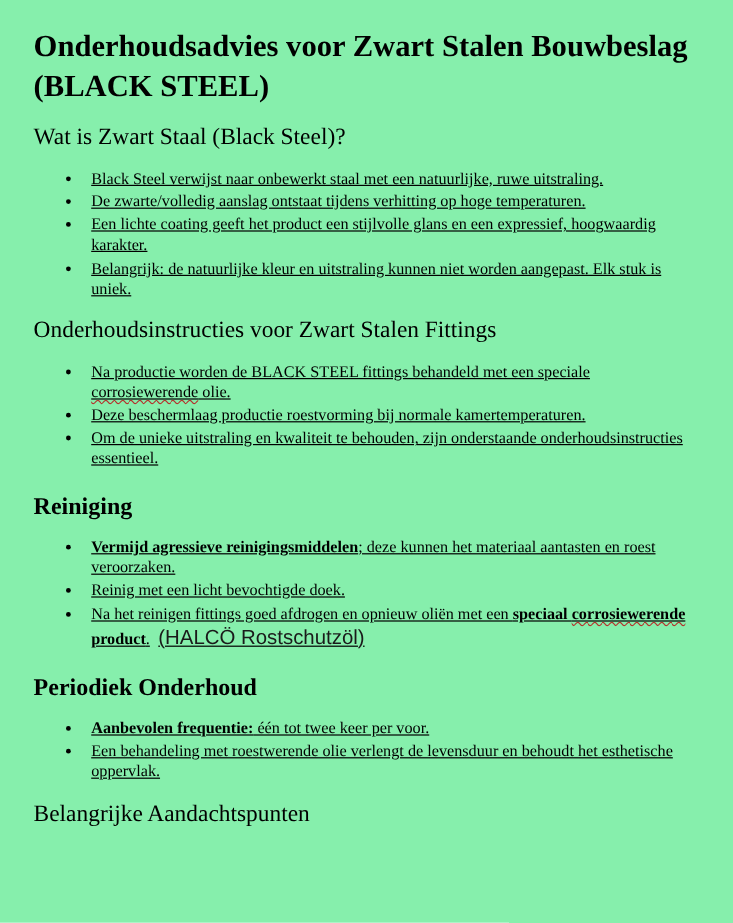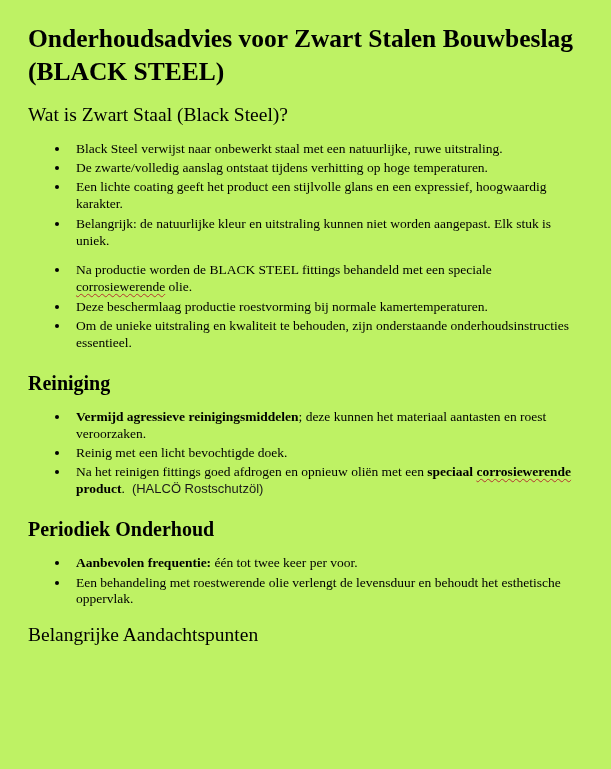--- a/index.html
+++ b/index.html
@@ -12,21 +12,21 @@
     height: 769px;
     overflow: hidden;
     font-family: "Liberation Serif", serif;
     color: #000000;
   }
   .page {
     box-sizing: border-box;
     width: 611px;
     height: 769px;
     padding: 22px 28px 10px 28px;
-    background: #bef264;
+    background: #86efac;
   }
   h1 {
     font-family: "Liberation Serif", serif;
     font-size: 25.5px;
     line-height: 1.3;
     font-weight: bold;
     margin: 0 0 0 0;
   }
   h2 {
     font-family: "Liberation Serif", serif;
@@ -39,60 +39,62 @@
     font-family: "Liberation Serif", serif;
     font-size: 20px;
     line-height: 1.25;
     font-weight: bold;
     margin: 19px 0 0 0;
   }
   ul {
     margin: 13px 0 0 0;
     padding: 0 0 0 42px;
     list-style-type: disc;
+    text-decoration: underline;
   }
   li {
     font-size: 13.5px;
     line-height: 1.25;
     margin: 0 0 2.5px 0;
     padding-left: 6px;
   }
   .b { font-weight: bold; }
   .sq {
     text-decoration-line: underline;
     text-decoration-style: wavy;
     text-decoration-color: #b3342e;
     text-decoration-thickness: 1px;
     text-underline-offset: 2px;
     -webkit-text-decoration-line: underline;
     -webkit-text-decoration-style: wavy;
     -webkit-text-decoration-color: #b3342e;
   }
   .small {
     font-family: "Liberation Sans", sans-serif;
-    font-size: 13px;
+    font-size: 17px;
     color: #1a1a1a;
     margin-left: 7px;
   }
 </style>
 </head>
 <body>
 
 <div class="page">
 
   <h1>Onderhoudsadvies voor Zwart Stalen Bouwbeslag (BLACK STEEL)</h1>
 
   <h2>Wat is Zwart Staal (Black Steel)?</h2>
   <ul>
       <li><span>Black Steel verwijst naar onbewerkt staal met een natuurlijke, ruwe uitstraling.</span></li>
       <li><span>De zwarte/volledig aanslag ontstaat tijdens verhitting op hoge temperaturen.</span></li>
       <li><span>Een lichte coating geeft het product een stijlvolle glans en een expressief, hoogwaardig karakter.</span></li>
       <li><span>Belangrijk: de natuurlijke kleur en uitstraling kunnen niet worden aangepast. Elk stuk is uniek.</span></li>
     </ul>
 
+  <h2>Onderhoudsinstructies voor Zwart Stalen Fittings</h2>
   <ul>
       <li><span>Na productie worden de BLACK STEEL fittings behandeld met een speciale </span><span class="sq">corrosiewerende</span><span> olie.</span></li>
       <li><span>Deze beschermlaag productie roestvorming bij normale kamertemperaturen.</span></li>
       <li><span>Om de unieke uitstraling en kwaliteit te behouden, zijn onderstaande onderhoudsinstructies essentieel.</span></li>
     </ul>
 
   <h3>Reiniging</h3>
   <ul>
       <li><span class="b">Vermijd agressieve reinigingsmiddelen</span><span>; deze kunnen het materiaal aantasten en roest veroorzaken.</span></li>
       <li><span>Reinig met een licht bevochtigde doek.</span></li>

